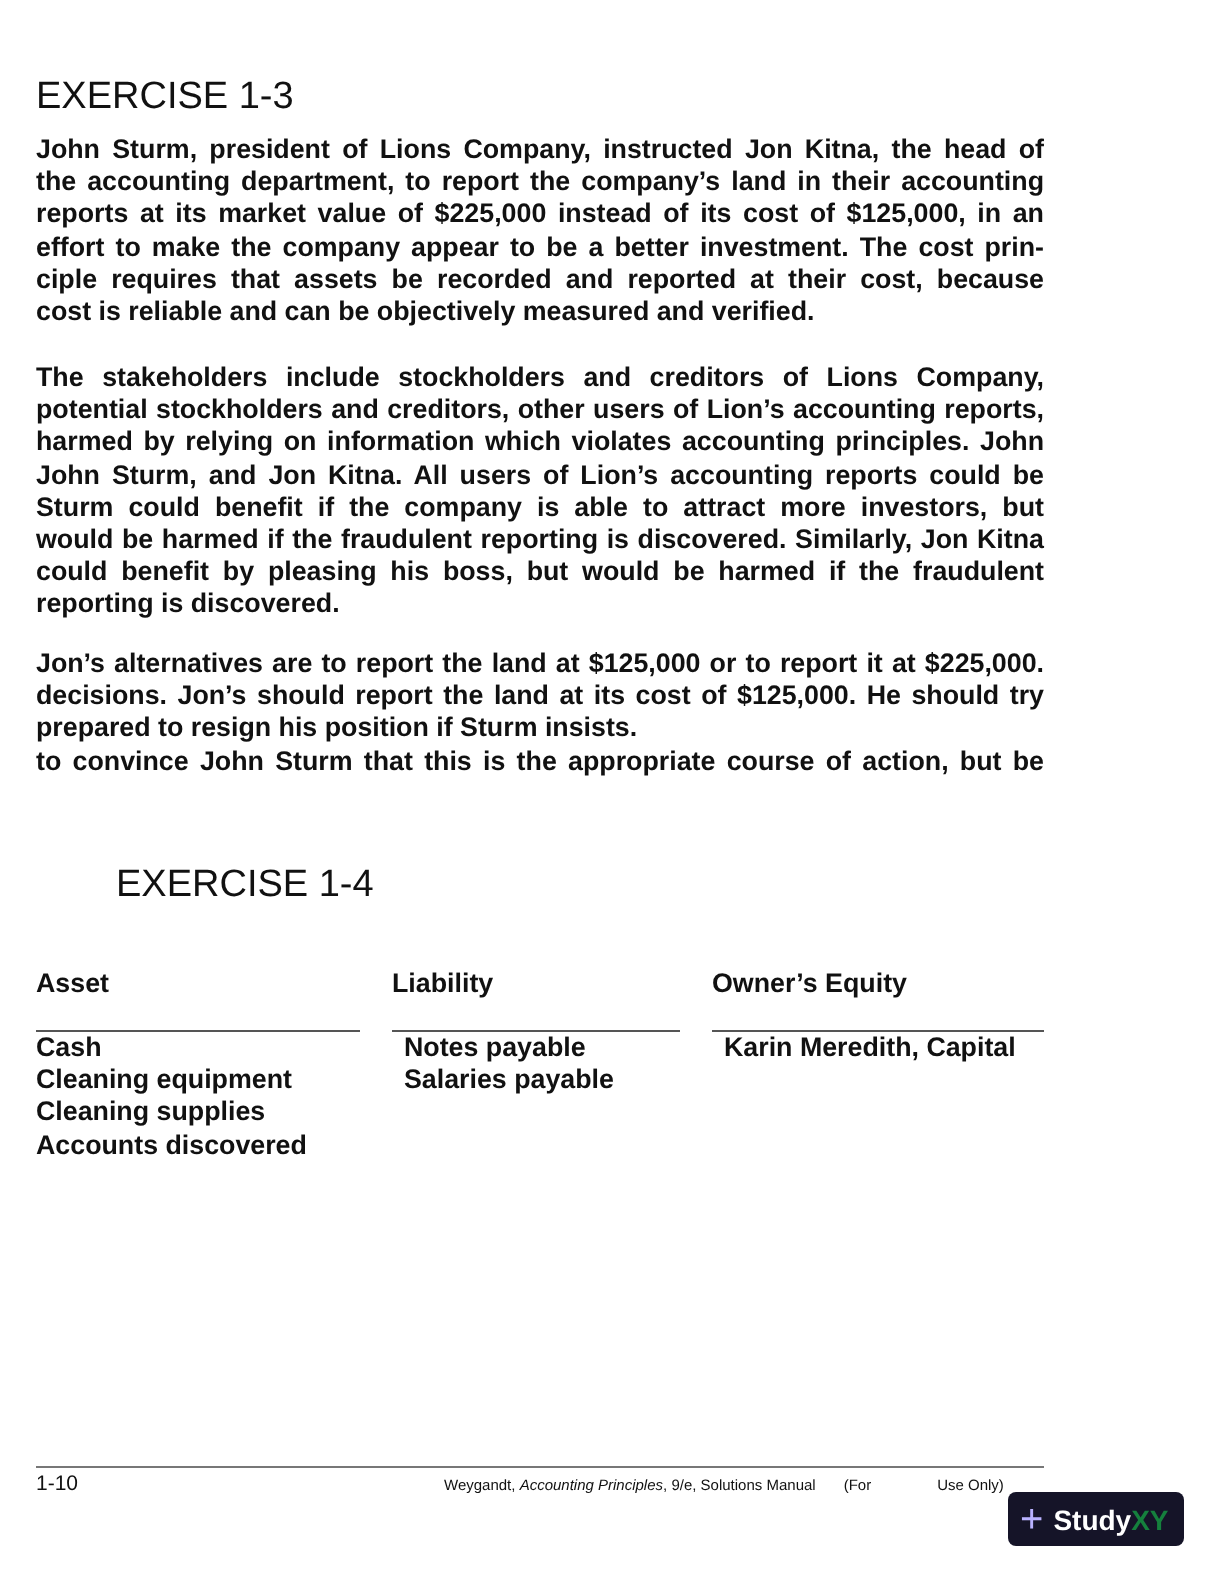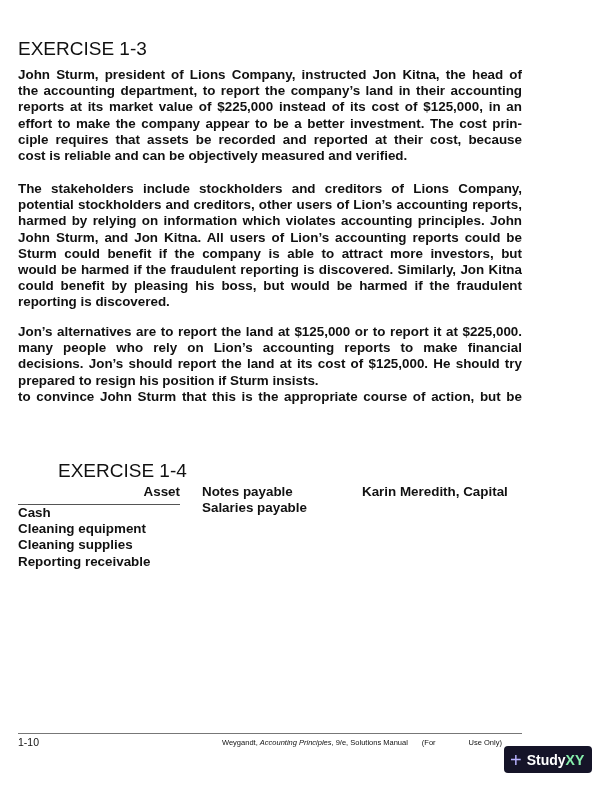--- a/index.html
+++ b/index.html
@@ -4,32 +4,32 @@
   <style>
     html, body { margin: 0; padding: 0; background: #ffffff; }
     body { width: 612px; height: 792px; position: relative; overflow: hidden;
            font-family: "Liberation Sans", sans-serif; color: #111; }
     .h { position: absolute; left: 18px; font-weight: normal; font-size: 19px; }
     .para { position: absolute; left: 18px; width: 504px; font-weight: bold; font-size: 13.4px;
             line-height: 16.2px; text-align: justify; }
     .para span.line { display: block; text-align: justify; text-align-last: justify; white-space: nowrap; }
     .para span.line.last { text-align-last: left; }
     .col { position: absolute; top: 484px; font-weight: bold; font-size: 13.4px; }
-    .col .hdr { text-align: right; border-bottom: 1px solid #555; padding-bottom: 4px; line-height: 16px; }
+    .col .hdr { text-align: left; border-bottom: 1px solid #555; padding-bottom: 15px; line-height: 16px; }
     .col .item { line-height: 16.2px; }
     .footer-rule { position: absolute; left: 18px; top: 733px; width: 504px; border-top: 1px solid #777; }
     .footer-left { position: absolute; left: 18px; top: 736px; font-size: 10.5px; }
     .footer-mid { position: absolute; left: 222px; top: 738px; font-size: 7.5px; white-space: nowrap; }
     .footer-mid .gap { display: inline-block; width: 14px; }
     .footer-mid .gap2 { display: inline-block; width: 33px; }
     .badge { position: absolute; left: 504px; top: 746px; width: 88px; height: 27px; background: #151428;
              border-radius: 4px; color: #fff; font-weight: bold; font-size: 14px; display: flex;
              align-items: center; box-sizing: border-box; padding-left: 6px; }
     .badge .plus { color: #b9b2ff; font-size: 20px; font-weight: normal; margin-right: 5px; line-height: 1; }
-    .badge .xy { color: #86efac; }
+    .badge .xy { color: #15803d; }
   </style>
 </head>
 <body>
 
 <div class="h" style="top:38px;">EXERCISE 1-3</div>
 
 <div class="para" style="top:67px;">
   <span class="line">John Sturm, president of Lions Company, instructed Jon Kitna, the head of</span>
   <span class="line">the accounting department, to report the company’s land in their accounting</span>
   <span class="line">reports at its market value of $225,000 instead of its cost of $125,000, in an</span>
@@ -44,42 +44,43 @@
   <span class="line">harmed by relying on information which violates accounting principles. John</span>
   <span class="line">John Sturm, and Jon Kitna. All users of Lion’s accounting reports could be</span>
   <span class="line">Sturm could benefit if the company is able to attract more investors, but</span>
   <span class="line">would be harmed if the fraudulent reporting is discovered. Similarly, Jon Kitna</span>
   <span class="line">could benefit by pleasing his boss, but would be harmed if the fraudulent</span>
   <span class="line last">reporting is discovered.</span>
 </div>
 
 <div class="para" style="top:324px;">
   <span class="line">Jon’s alternatives are to report the land at $125,000 or to report it at $225,000.</span>
-  <span class="line">many people who rely on Lion’s accounting reports to make financial</span>
   <span class="line">decisions. Jon’s should report the land at its cost of $125,000. He should try</span>
   <span class="line last">prepared to resign his position if Sturm insists.</span>
   <span class="line">to convince John Sturm that this is the appropriate course of action, but be</span>
 </div>
 
-<div class="h" style="top:460px;padding-left:40px;">EXERCISE 1-4</div>
+<div class="h" style="top:432px;padding-left:40px;">EXERCISE 1-4</div>
 
 <div class="col" style="left:18px; width:162px;">
   <div class="hdr">Asset</div>
   <div class="item">Cash</div>
   <div class="item">Cleaning equipment</div>
   <div class="item">Cleaning supplies</div>
-  <div class="item">Reporting receivable</div>
+  <div class="item">Accounts discovered</div>
 </div>
 
 <div class="col" style="left:196px; width:144px;">
+  <div class="hdr">Liability</div>
   <div class="item" style="padding-left:6px;">Notes payable</div>
   <div class="item" style="padding-left:6px;">Salaries payable</div>
 </div>
 
 <div class="col" style="left:356px; width:166px;">
+  <div class="hdr">Owner’s Equity</div>
   <div class="item" style="padding-left:6px;">Karin Meredith, Capital</div>
 </div>
 
 <div class="footer-rule"></div>
 <div class="footer-left">1-10</div>
 <div class="footer-mid"><span>Weygandt, </span><i>Accounting Principles</i><span>, 9/e, Solutions Manual</span><span class="gap"></span><span>(For</span><span class="gap2"></span><span>Use Only)</span></div>
 
 <div class="badge">
   <span class="plus">+</span>
   <span><span>Study</span><span class="xy">XY</span></span>

